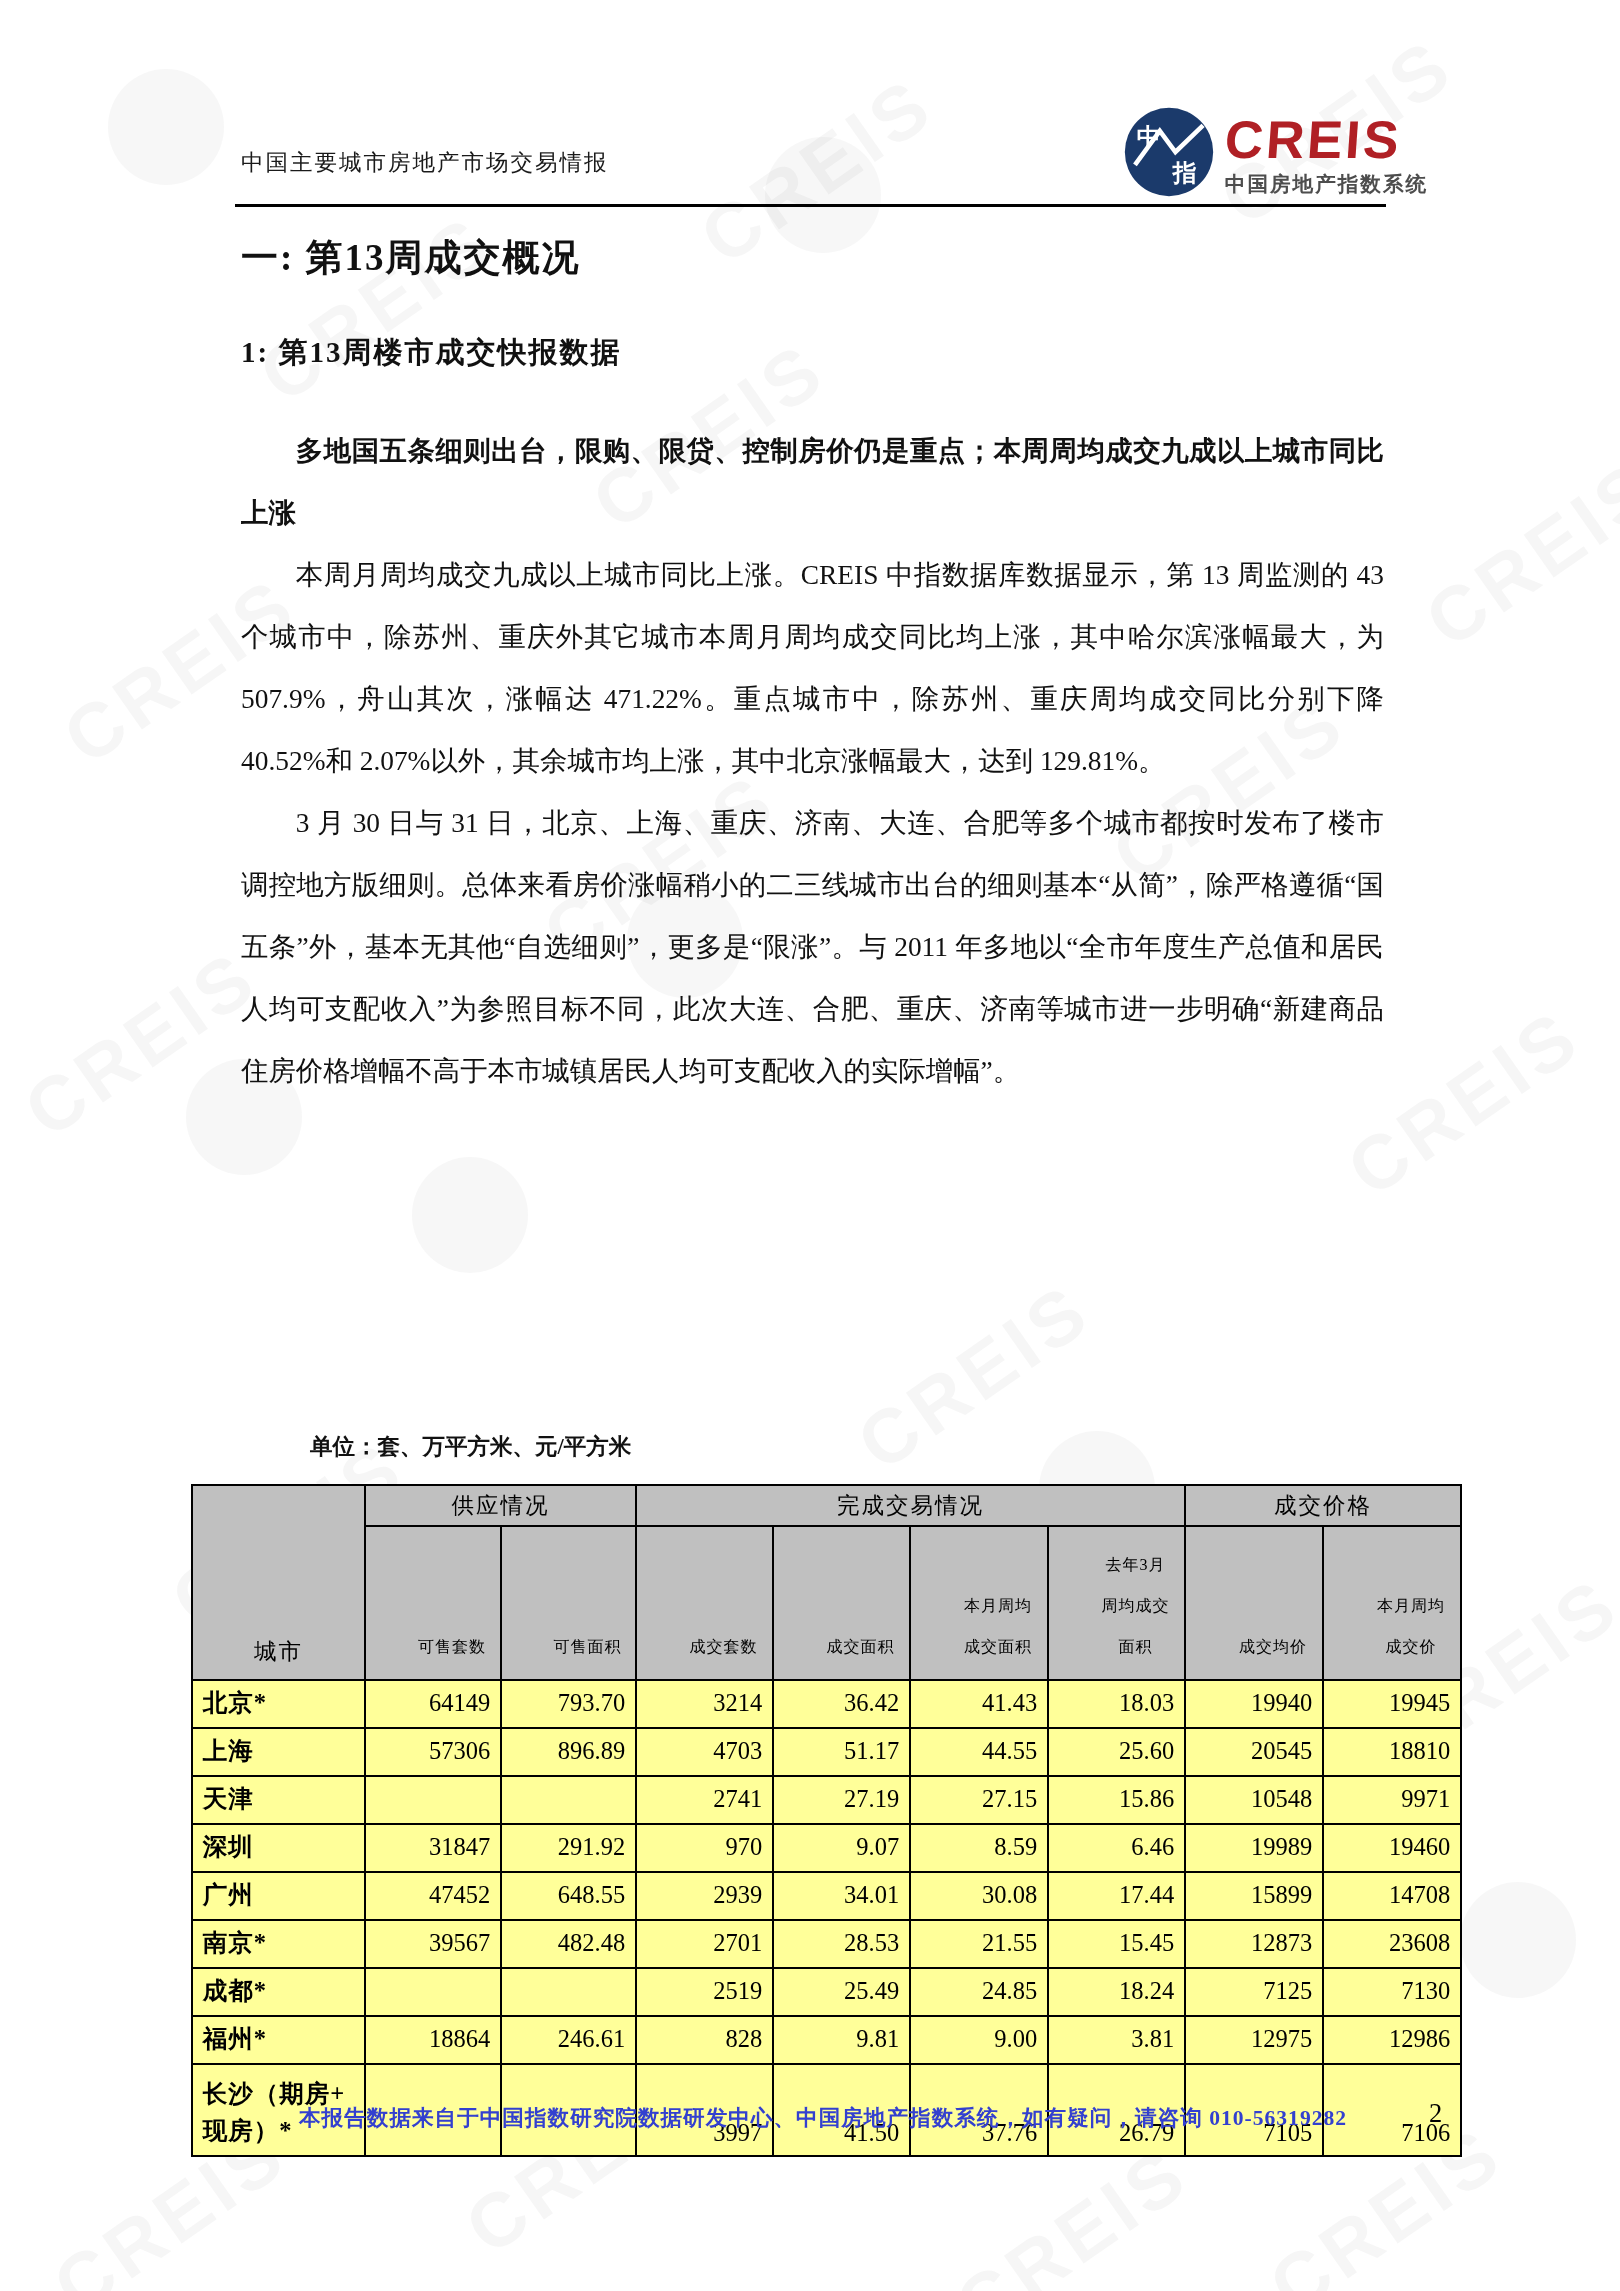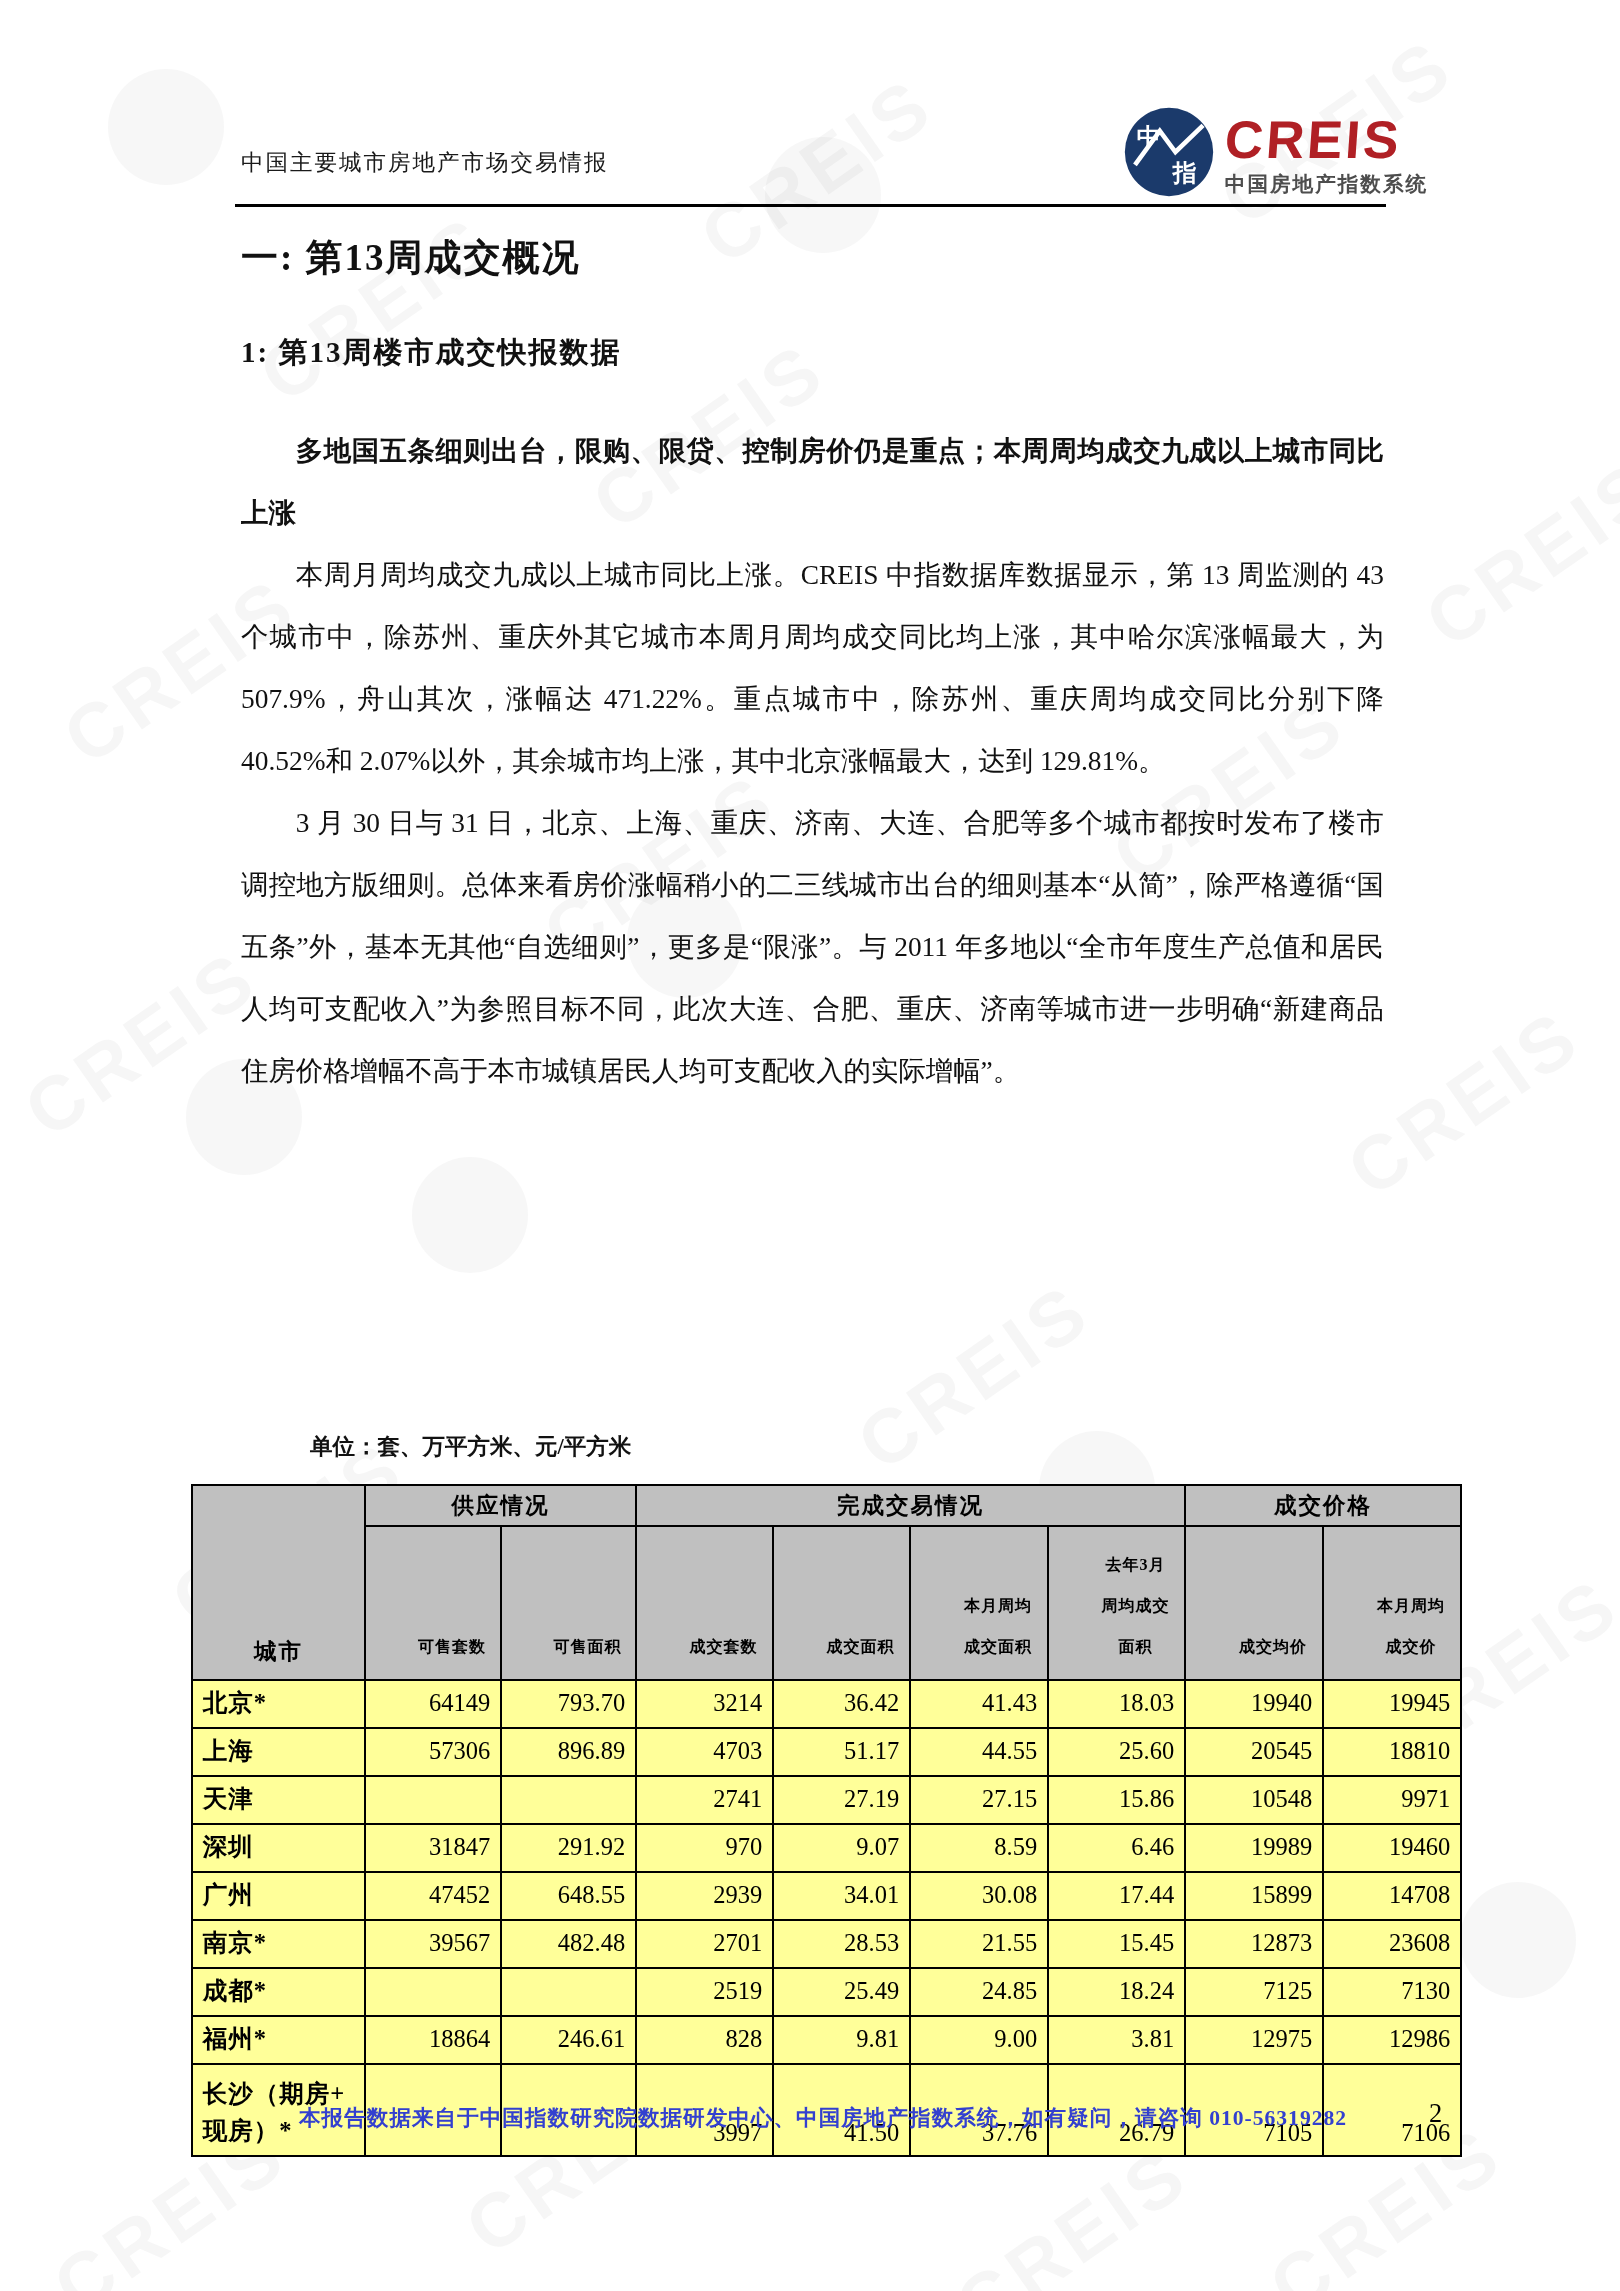--- a/index.html
+++ b/index.html
@@ -49,21 +49,21 @@
   .unit-note { position:absolute; left:310px; top:1431px; font-size:22.5px; font-weight:bold; }
 
   
   .data-table {
     position:absolute; left:191px; top:1484px; width:1270px;
     border-collapse:collapse; table-layout:fixed;
     font-family:"Liberation Serif","DejaVu Serif",serif;
   }
   .data-table { border:2.9px solid #000; }
   .data-table th, .data-table td { border:2px solid #000; overflow:hidden; }
-  .data-table thead th { background:var(--table-header-bg,#c0c0c0); font-weight:bold; text-align:center; color:#000; }
+  .data-table thead th { background:var(--table-header-bg,#c0c0c0); font-weight:normal; text-align:center; color:#000; }
   .group-row th { height:37px; font-size:22.5px; letter-spacing:2px; }
   .corner-th { vertical-align:bottom; padding-bottom:11.8px; font-size:22.5px; }
   .colhdr-row th {
     height:139px; vertical-align:bottom; padding-bottom:11.8px;
     font-size:16px; line-height:41px; white-space:pre-line; letter-spacing:1px;padding-left:39px;
   }
   .data-table tbody td {
     background:var(--table-row-bg,#ffff99); font-size:24.5px; height:44px;
     text-align:right; padding:0 9.8px 2px 0; color:#000;
   }

